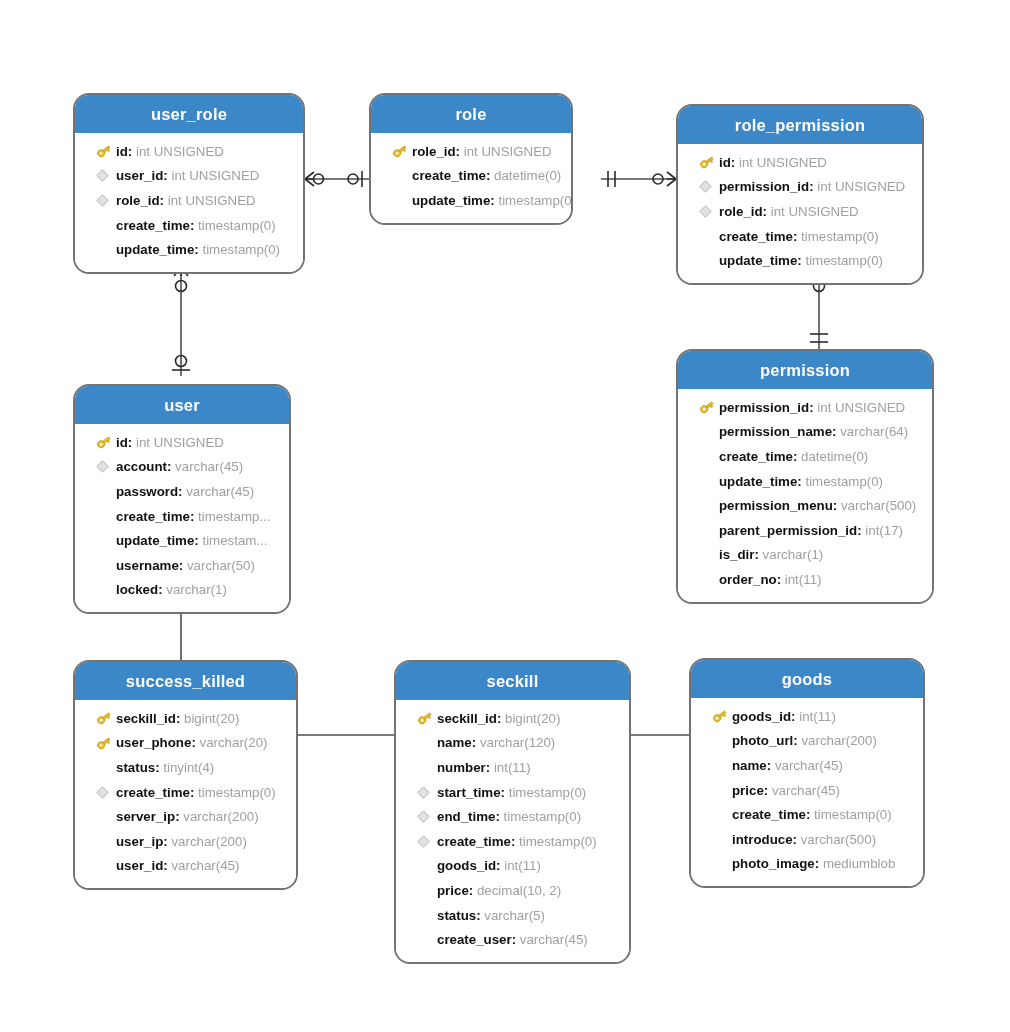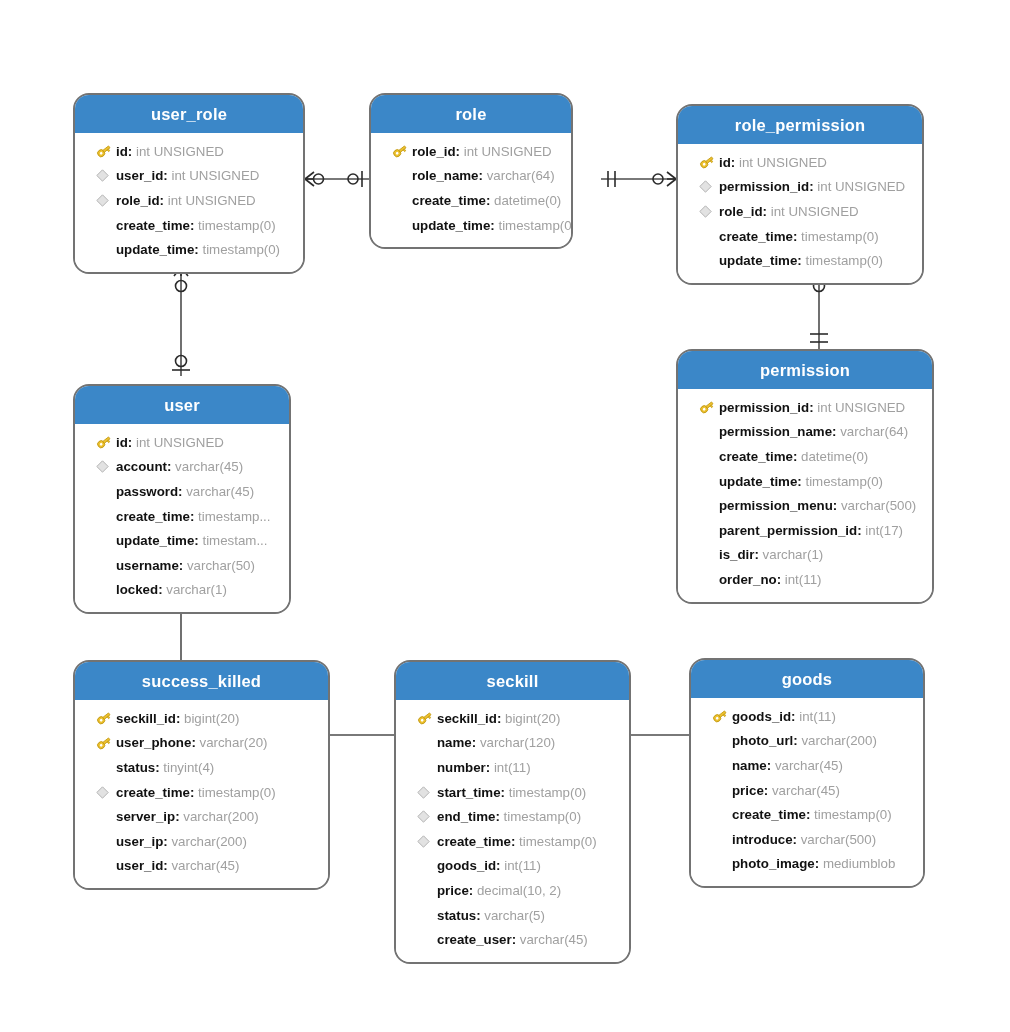--- a/index.html
+++ b/index.html
@@ -210,24 +210,20 @@
                   <circle cx="4.4" cy="7" r="1.35" fill="#ffffff"></circle>
                   <rect x="7.3" y="5.8" width="7.4" height="2.4" fill="#edc12e" stroke="#c39a13" stroke-width="0.8"></rect>
                   <rect x="11.2" y="8.1" width="1.5" height="2.2" fill="#edc12e" stroke="#c39a13" stroke-width="0.7"></rect>
                 </g>
               </svg>
             </span>
             <span class="attr-text"><span class="attr-name">role_id</span><span class="attr-sep">: </span><span class="attr-type">int UNSIGNED</span></span>
           </div>
           <div class="attr-row">
             <span class="attr-icon"></span>
-            <span class="attr-text"><span class="attr-name">role_name</span><span class="attr-sep">: </span><span class="attr-type">varchar(64)</span></span>
-          </div>
-          <div class="attr-row">
-            <span class="attr-icon"></span>
             <span class="attr-text"><span class="attr-name">create_time</span><span class="attr-sep">: </span><span class="attr-type">datetime(0)</span></span>
           </div>
           <div class="attr-row">
             <span class="attr-icon"></span>
             <span class="attr-text"><span class="attr-name">update_time</span><span class="attr-sep">: </span><span class="attr-type">timestamp(0)</span></span>
           </div>
         </div>
       </div>
       <div class="entity" style="left: 676px; top: 104px; width: 248px;">
         <div class="entity-header">role_permission</div>
@@ -356,21 +352,21 @@
           <div class="attr-row">
             <span class="attr-icon"></span>
             <span class="attr-text"><span class="attr-name">is_dir</span><span class="attr-sep">: </span><span class="attr-type">varchar(1)</span></span>
           </div>
           <div class="attr-row">
             <span class="attr-icon"></span>
             <span class="attr-text"><span class="attr-name">order_no</span><span class="attr-sep">: </span><span class="attr-type">int(11)</span></span>
           </div>
         </div>
       </div>
-      <div class="entity" style="left: 73px; top: 660px; width: 257px;">
+      <div class="entity" style="left: 73px; top: 660px; width: 225px;">
         <div class="entity-header">success_killed</div>
         <div class="entity-body">
           <div class="attr-row">
             <span class="attr-icon ico-key">
               <svg width="16" height="14" viewBox="0 0 16 14">
                 <g transform="rotate(-38 8 7)">
                   <circle cx="4.4" cy="7" r="3.5" fill="#edc12e" stroke="#c39a13" stroke-width="0.9"></circle>
                   <circle cx="4.4" cy="7" r="1.35" fill="#ffffff"></circle>
                   <rect x="7.3" y="5.8" width="7.4" height="2.4" fill="#edc12e" stroke="#c39a13" stroke-width="0.8"></rect>
                   <rect x="11.2" y="8.1" width="1.5" height="2.2" fill="#edc12e" stroke="#c39a13" stroke-width="0.7"></rect>

